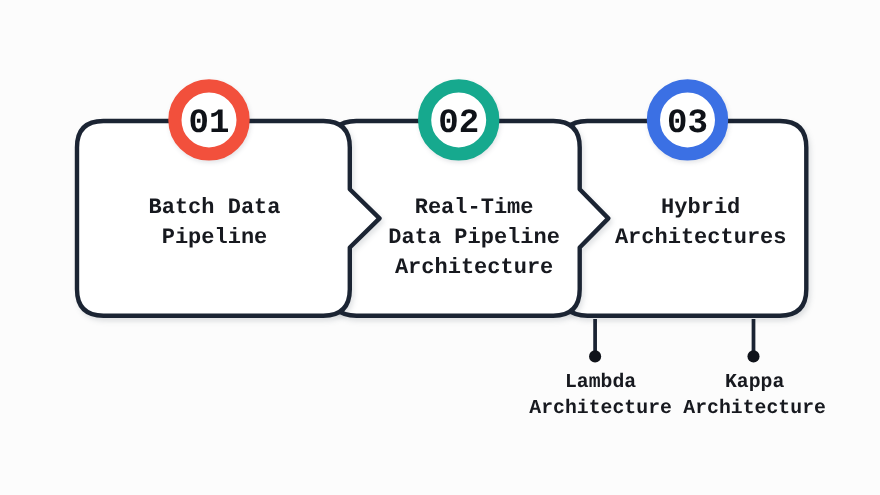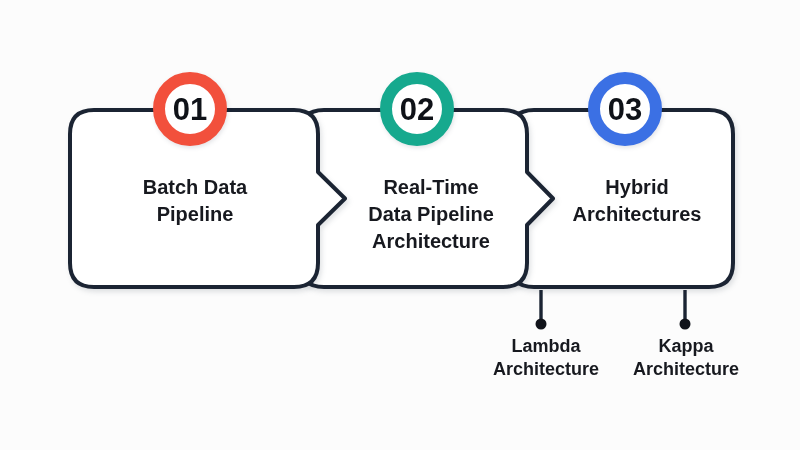--- a/index.html
+++ b/index.html
@@ -8,20 +8,21 @@
     width: 800px;
     height: 450px;
     background: #FCFCFC;
     overflow: hidden;
     font-family: "Liberation Sans", "DejaVu Sans", sans-serif;
   }
   .stage {
     position: relative;
     width: 800px;
     height: 450px;
+    font-family: Liberation Mono, monospace;
   }
   svg { display: block; }
   .card {
     fill: #FFFFFF;
     stroke: #1B2433;
     stroke-width: 4;
     stroke-linejoin: round;
     filter: drop-shadow(2px 3px 2.5px rgba(25, 35, 55, 0.13));
   }
   .ring {

